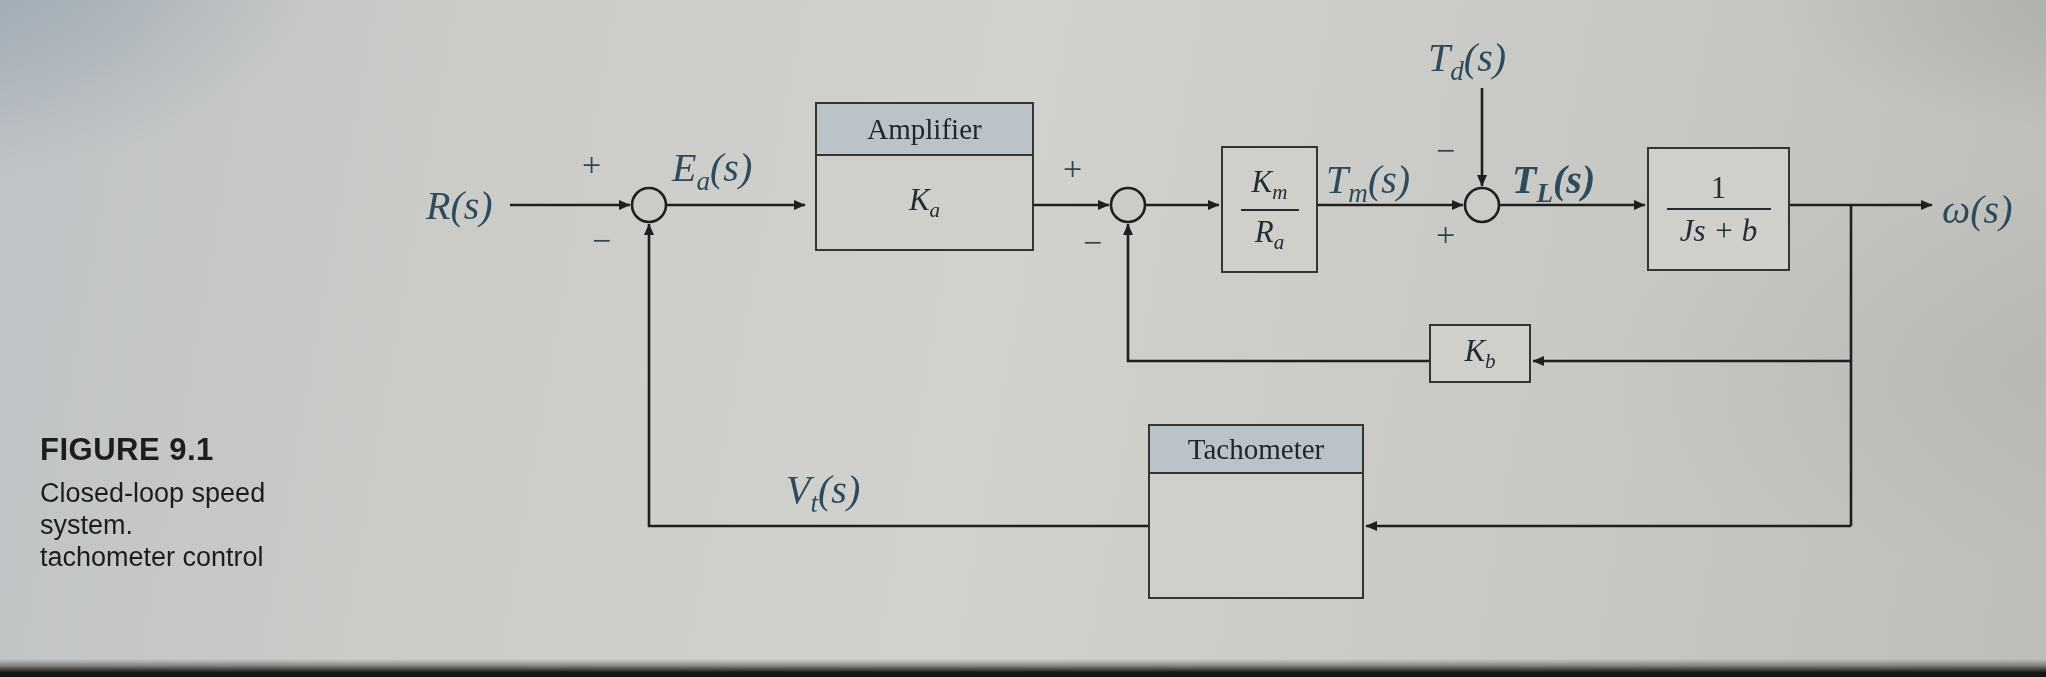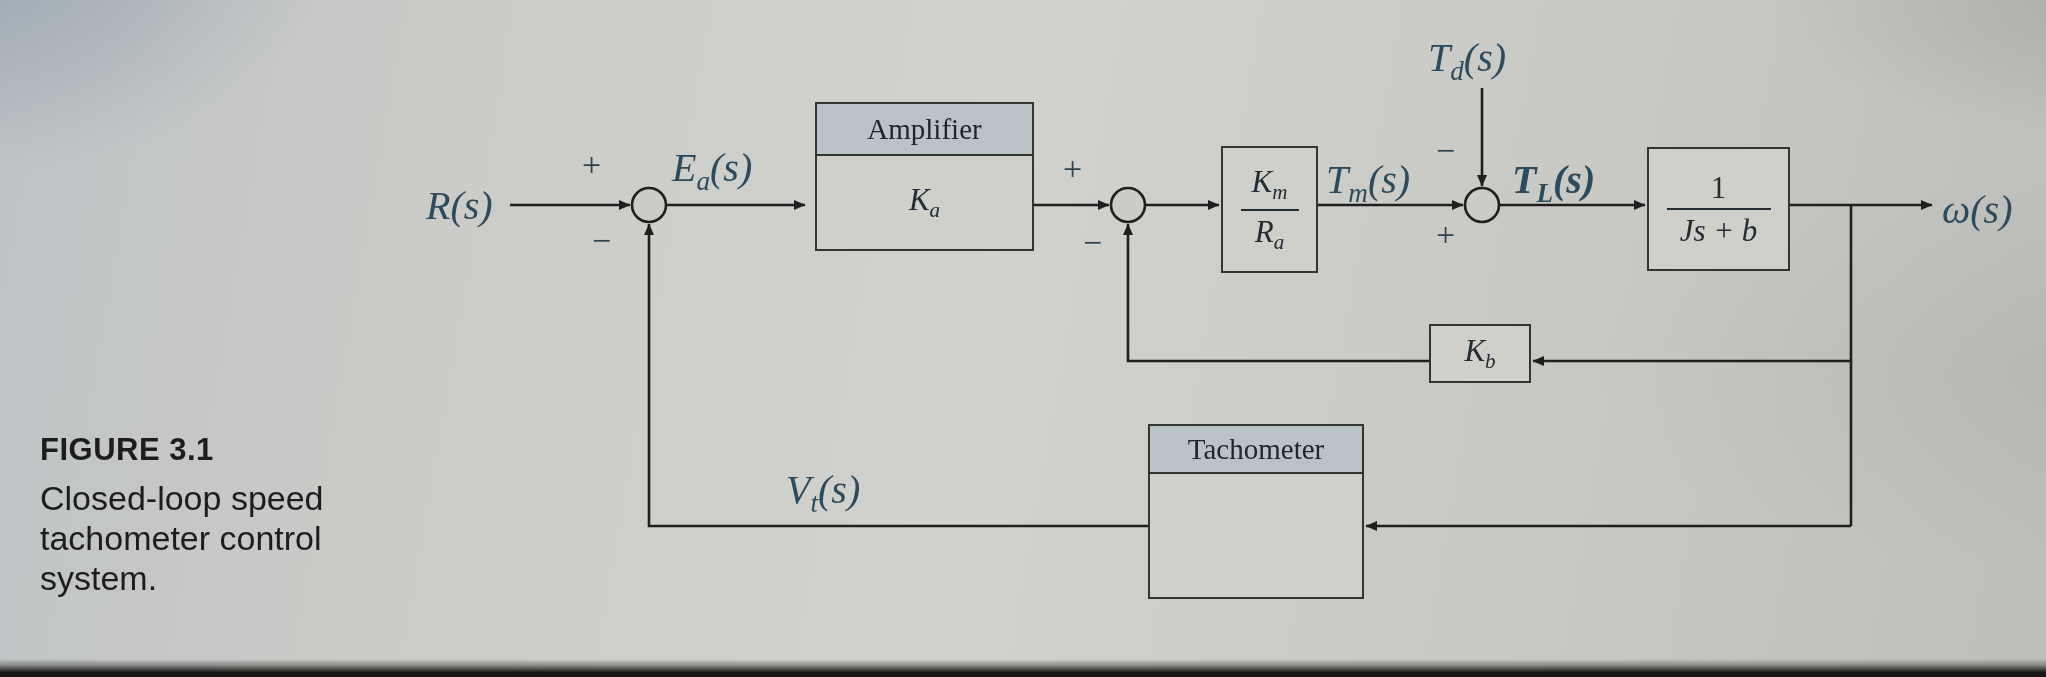--- a/index.html
+++ b/index.html
@@ -50,21 +50,21 @@
   .sign{
     position:absolute;font-size:34px;line-height:1;color:#2e4250;
     font-family:"Liberation Serif","DejaVu Serif",serif;
   }
   #caption{
     position:absolute;left:40px;top:432px;
     font-family:"Liberation Sans","DejaVu Sans",sans-serif;
     color:#1d1d1d;
   }
   #caption .cap-title{font-size:31px;font-weight:bold;margin-bottom:10px;letter-spacing:0.5px;}
-  #caption .cap-line{font-size:34px;line-height:1.18;}
+  #caption .cap-line{font-size:27px;line-height:1.18;}
 </style>
 </head>
 <body>
 
 <div id="canvas">
 
   <svg id="wires" width="2046" height="677" viewBox="0 0 2046 677">
     <defs>
       <marker id="arr" markerWidth="14" markerHeight="12" refX="11" refY="5" orient="auto" markerUnits="userSpaceOnUse">
         <path d="M0,0 L11.5,5 L0,10 Z" fill="#1f1f1f"></path>
@@ -156,20 +156,20 @@
   </div>
 
   <div class="sign" style="left:582px;top:148px;">+</div>
   <div class="sign" style="left:592px;top:224px;">−</div>
   <div class="sign" style="left:1063px;top:152px;">+</div>
   <div class="sign" style="left:1083px;top:226px;">−</div>
   <div class="sign" style="left:1436px;top:134px;">−</div>
   <div class="sign" style="left:1436px;top:218px;">+</div>
 
   <div id="caption">
-    <div class="cap-title">FIGURE 3.1</div>
+    <div class="cap-title">FIGURE 9.1</div>
     <div class="cap-line">Closed-loop speed</div>
+    <div class="cap-line">system.</div>
     <div class="cap-line">tachometer control</div>
-    <div class="cap-line">system.</div>
   </div>
 
   <div class="edge-strip"></div>
 </div>
 
 </body></html>

